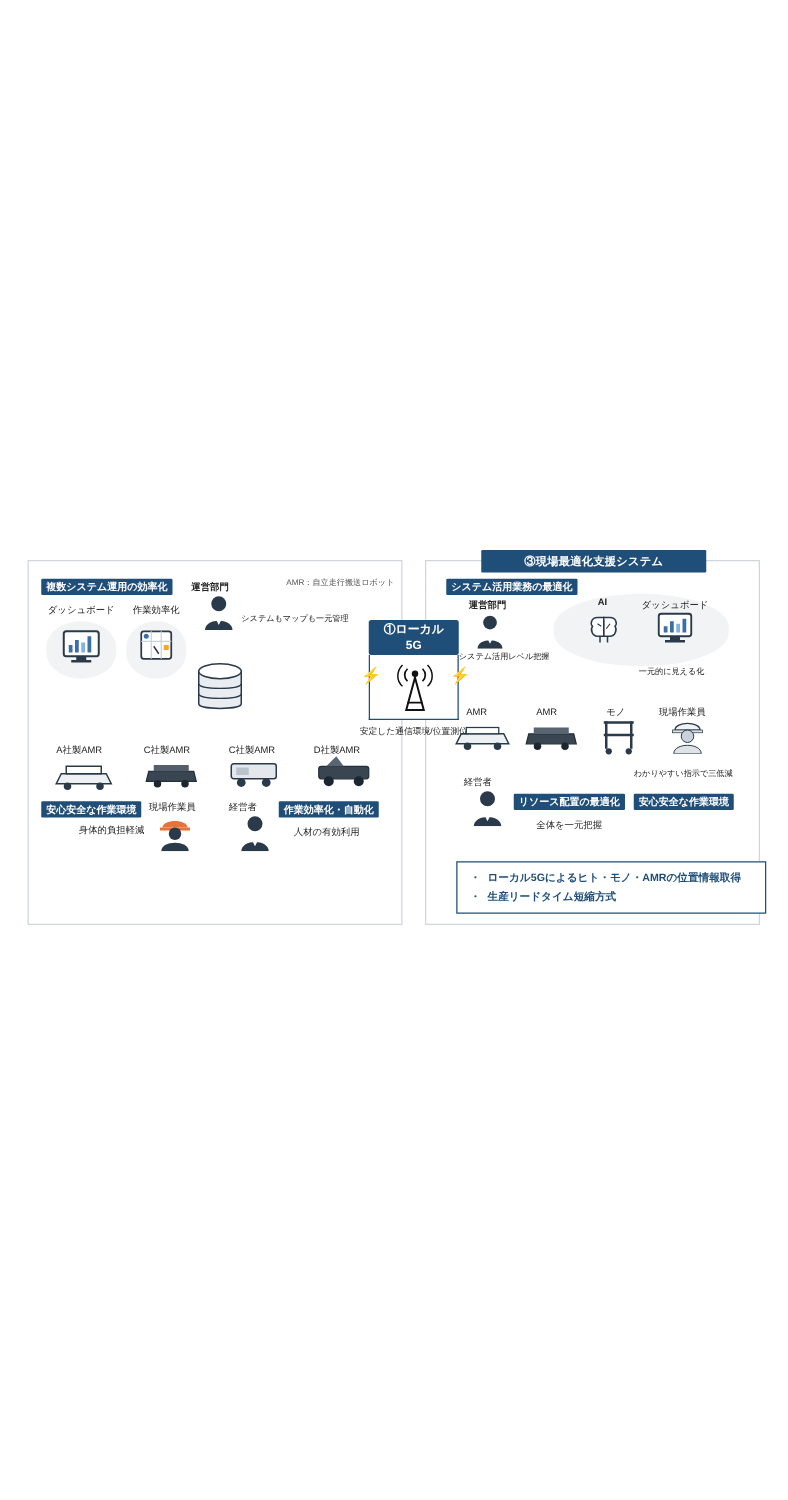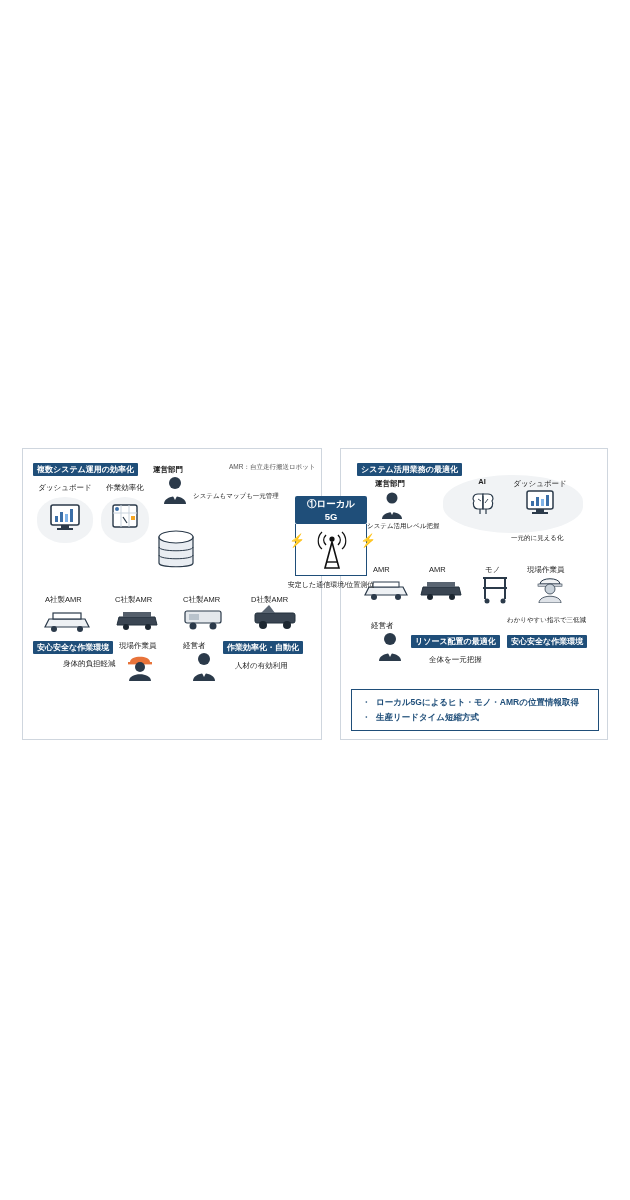--- a/index.html
+++ b/index.html
@@ -94,21 +94,21 @@
   
   .summary {
     position: absolute;
     bottom: 8px;
     border: 1px solid #1f4e79;
     background: #fff;
     box-sizing: border-box;
     padding: 5px 6px 4px 6px;
   }
   .panel.left .summary  { left: 10px; width: 280px; height: 42px; }
-  .panel.right .summary { left: 10px; width: 248px; height: 42px; }
+  .panel.right .summary { left: 24px; width: 248px; height: 42px; }
   .summary .line {
     font-size: 8.5px;
     font-weight: bold;
     color: #1f4e79;
     line-height: 15px;
     white-space: nowrap;
     padding-left: 18px;
     position: relative;
   }
   .summary .line::before {
@@ -330,20 +330,21 @@
         <svg width="26" height="30" viewBox="0 0 26 30">
           <circle cx="13" cy="8" r="6" fill="#2b3a4a"></circle>
           <path d="M2,30 C2,20 24,20 24,30 Z" fill="#2b3a4a"></path>
           <path d="M10,20 L13,26 L16,20 Z" fill="#ffffff"></path>
         </svg>
       </div>
 
     </div>
 
     <div class="panel right">
+      <div class="panel-title">③現場最適化支援システム</div>
 
       <div class="tag" style="left:16px; top:14px;">システム活用業務の最適化</div>
 
       <div class="lbl b" style="left:34px; top:30px;">運営部門</div>
 
       <div class="cloud" style="left:102px; top:26px; width:140px; height:58px;"></div>
       <div class="lbl b c" style="left:126px; top:28px; width:30px;">AI</div>
       <div class="lbl c" style="left:166px; top:30px; width:66px;">ダッシュボード</div>
 
       <div class="icon-wrap" style="left:40px; top:42px; width:22px; height:28px;">

